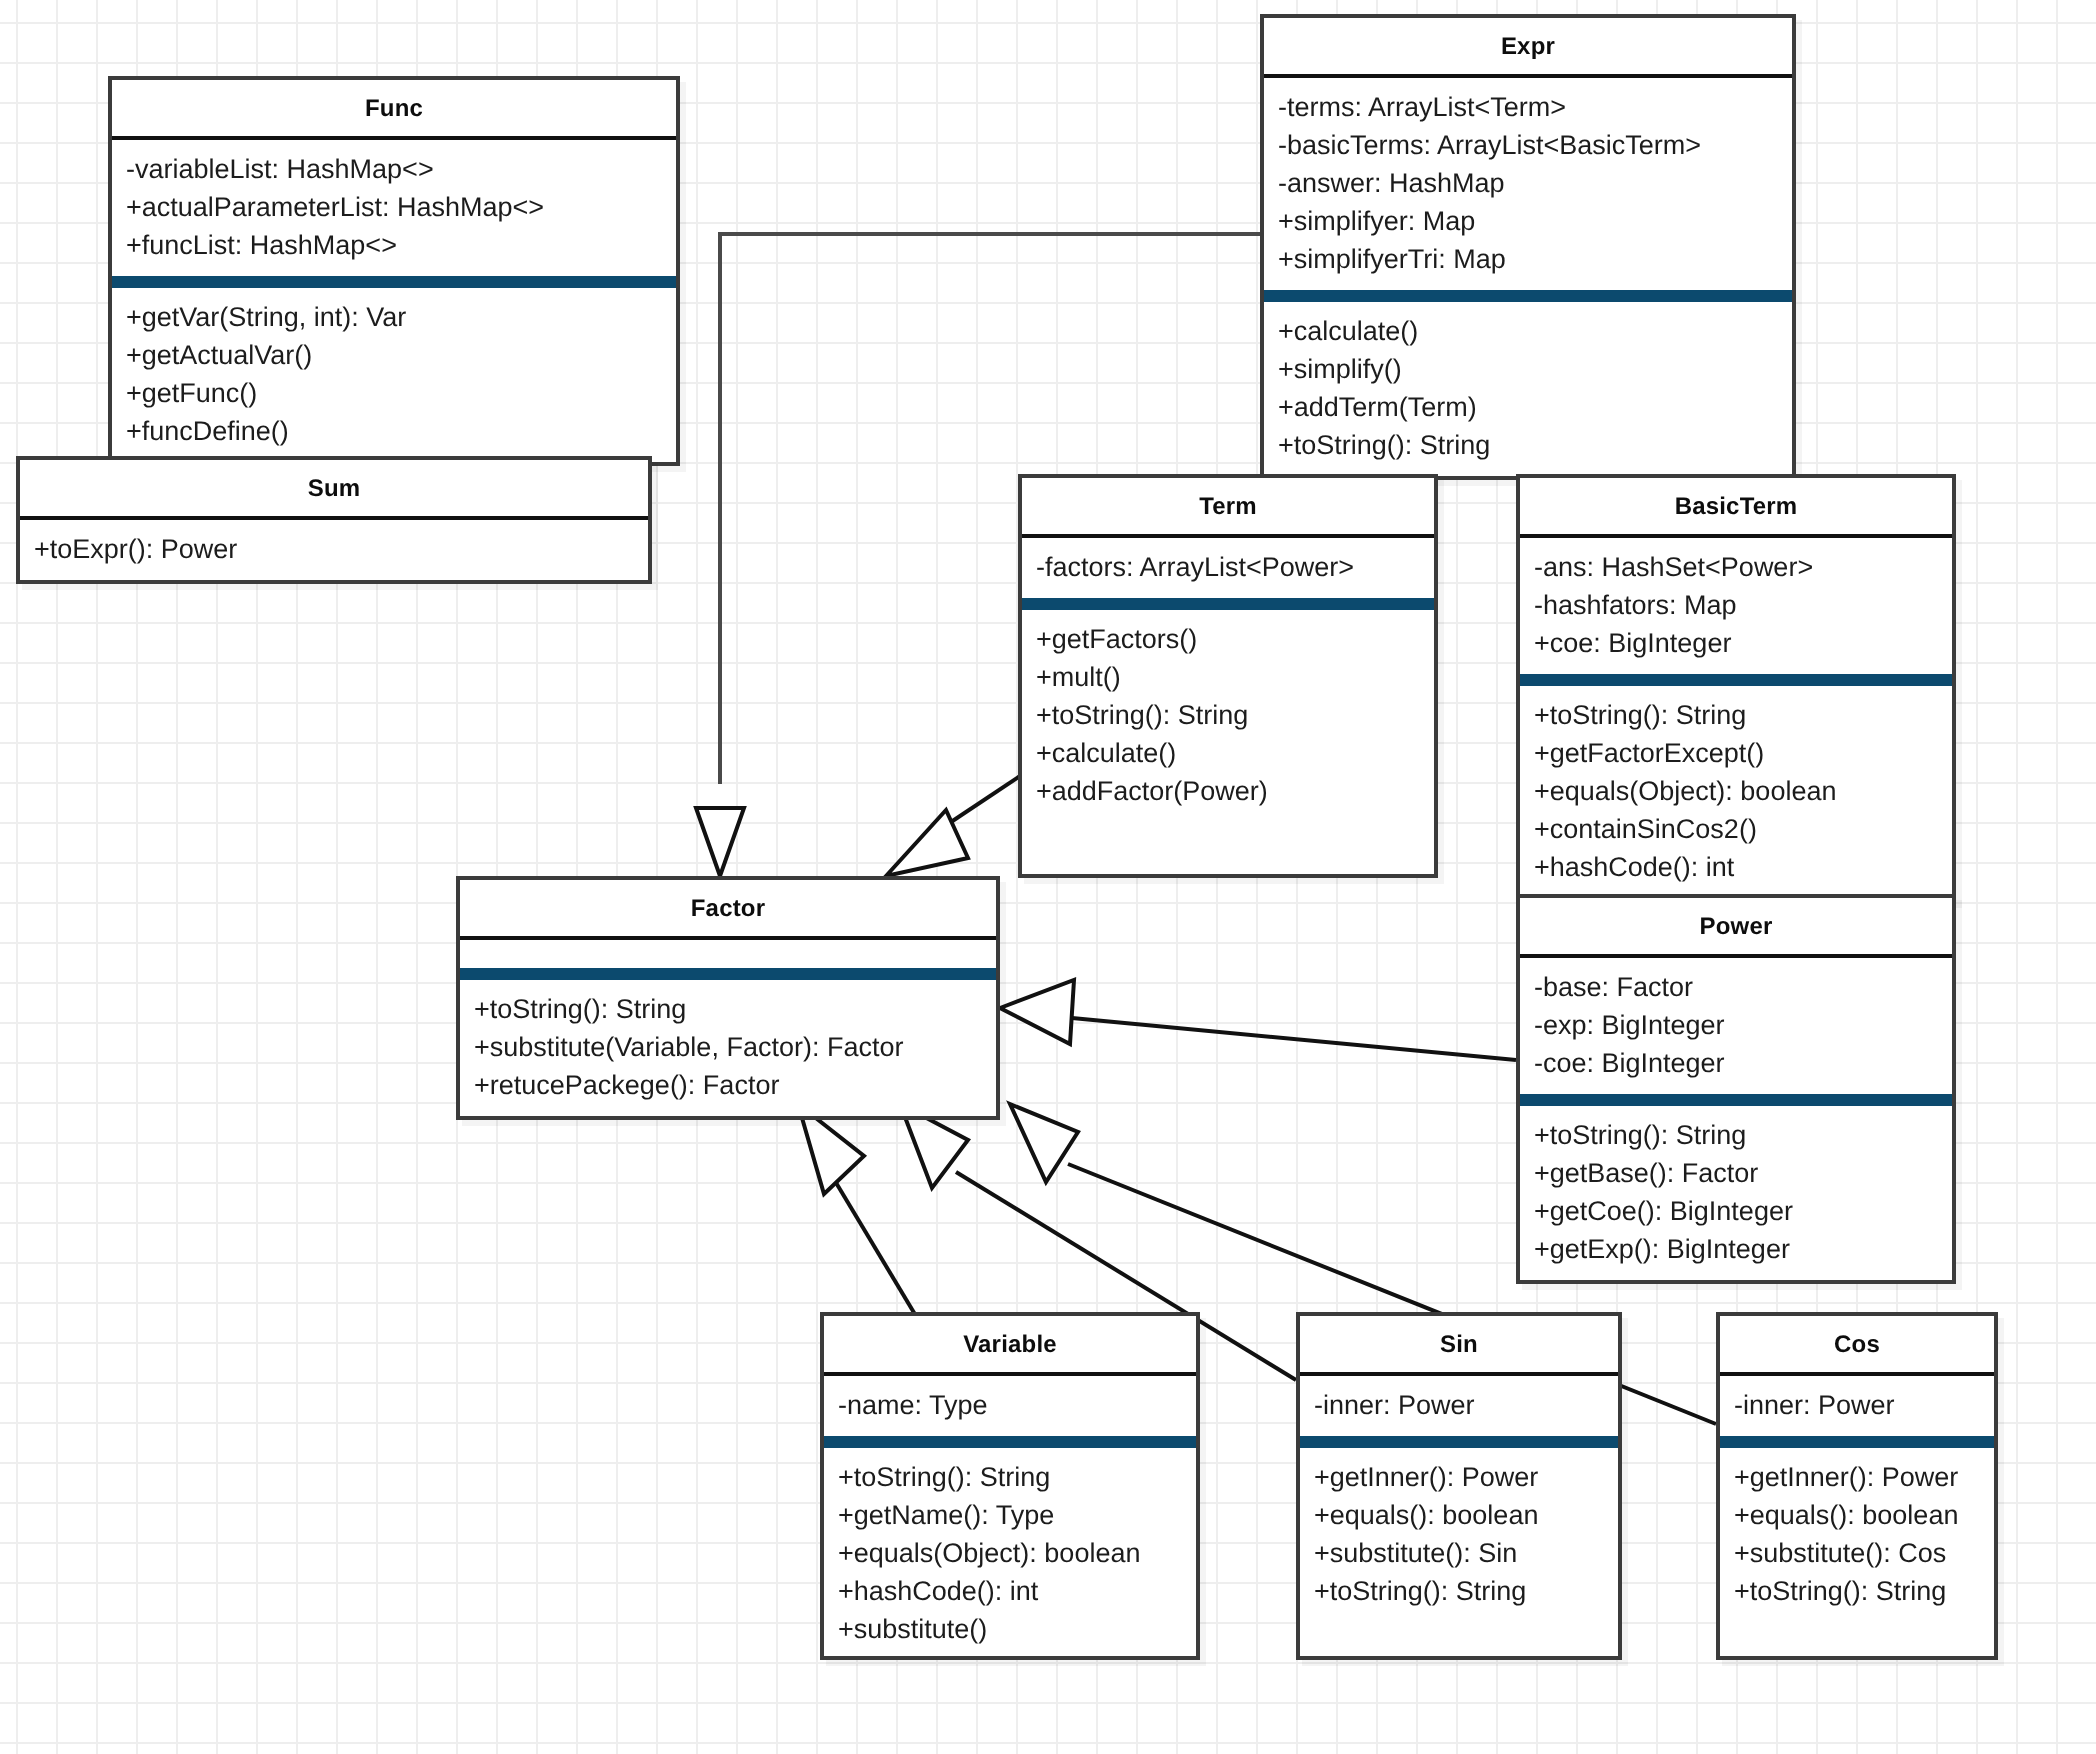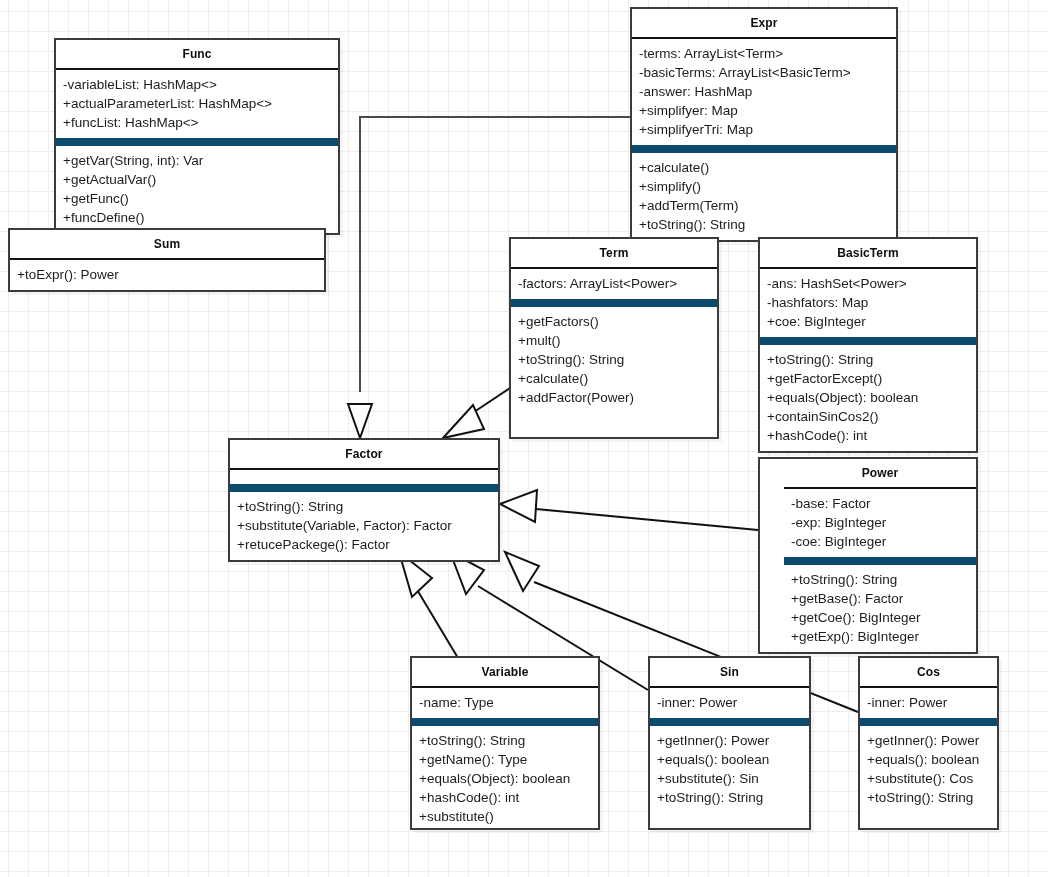--- a/index.html
+++ b/index.html
@@ -41,21 +41,21 @@
     text-align: center;
     font-weight: bold;
     font-size: 12px;
     color: #0d0d0d;
     padding: 7px 4px 7px 4px;
     border-bottom: 2px solid #111111;
     letter-spacing: 0.1px;
   }
   .cls-compartment {
     padding: 5px 7px 6px 7px;
-    border-bottom: 8px solid #0c4a6e;
+    border-bottom: 6px solid #0c4a6e;
   }
   .cls-compartment:last-child {
     border-bottom: none;
   }
   .cls-compartment.empty {
     min-height: 8px;
     padding: 3px 7px;
   }
   .member {
     font-size: 13.5px;
@@ -164,21 +164,21 @@
     </div>
     <div class="cls-compartment">
       <div class="member">+toString(): String</div>
       <div class="member">+getFactorExcept()</div>
       <div class="member">+equals(Object): boolean</div>
       <div class="member">+containSinCos2()</div>
       <div class="member">+hashCode(): int</div>
     </div>
   </div>
 
-  <div class="uml-class" style="left:758px; top:457px; width:220px;padding-left:24px;">
+  <div class="uml-class" style="left:758px; top:447px; width:220px;">
     <div class="cls-name">Power</div>
     <div class="cls-compartment">
       <div class="member">-base: Factor</div>
       <div class="member">-exp: BigInteger</div>
       <div class="member">-coe: BigInteger</div>
     </div>
     <div class="cls-compartment">
       <div class="member">+toString(): String</div>
       <div class="member">+getBase(): Factor</div>
       <div class="member">+getCoe(): BigInteger</div>

